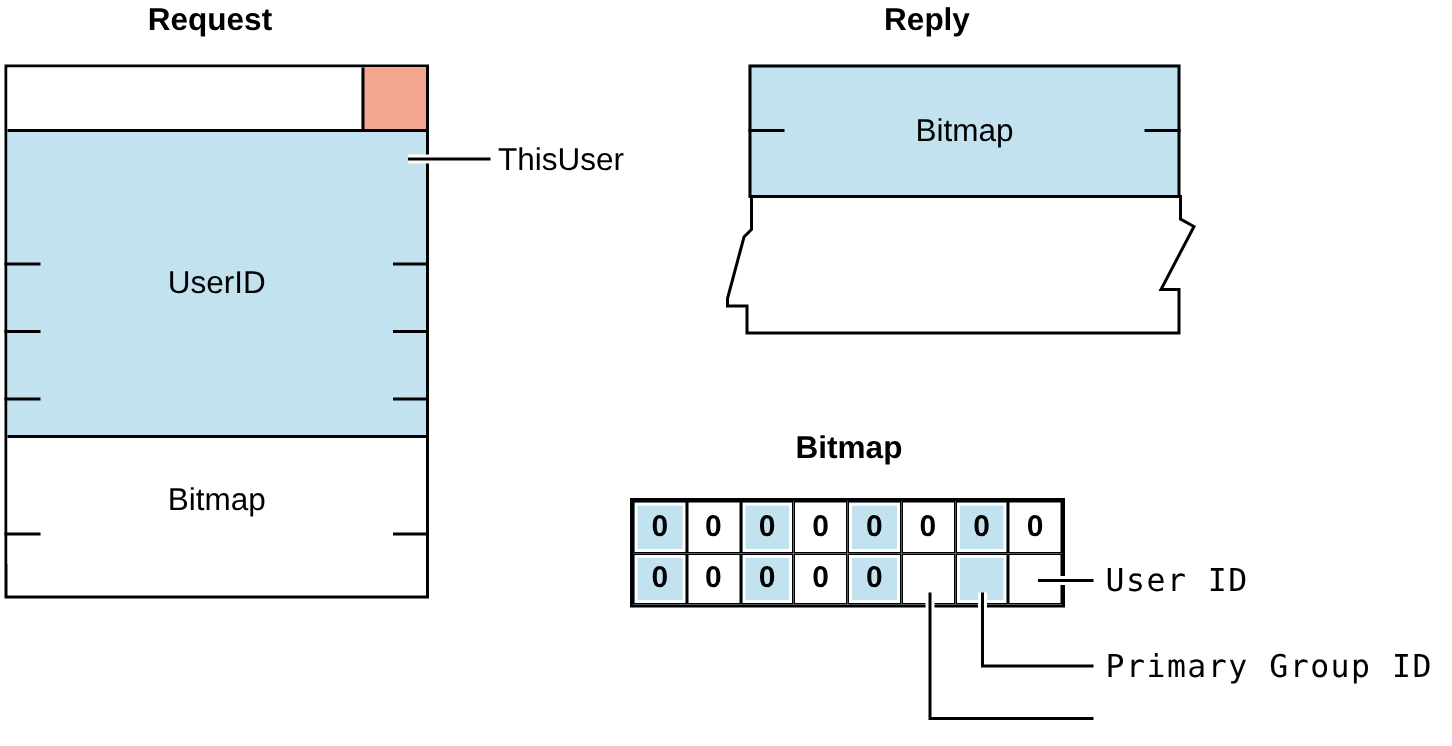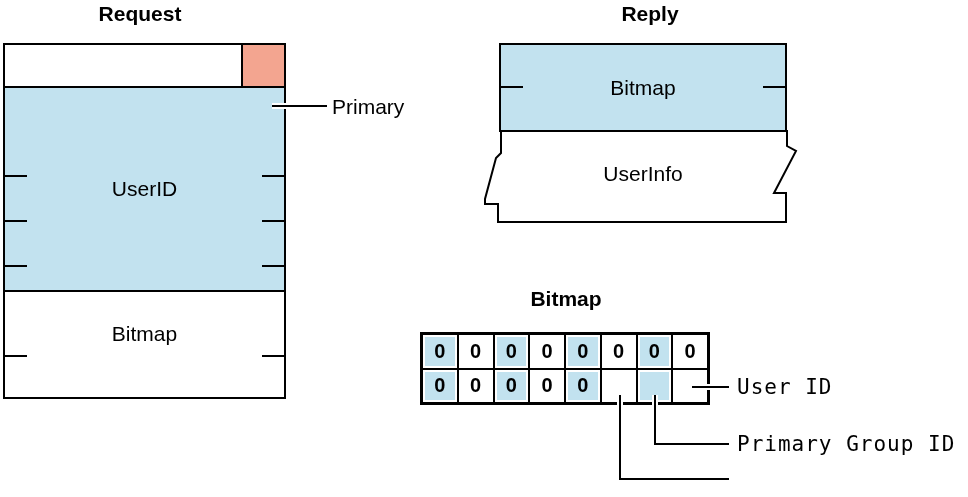--- a/index.html
+++ b/index.html
@@ -60,21 +60,21 @@
   .legend-label { position:absolute; left:737px; height:24px; line-height:24px; font-size:21px; }
 
   .overlay-svg { position:absolute; left:0; top:0; pointer-events:none; }
 </style>
 </head>
 <body>
 
 <div class="canvas">
 
   <div class="abs title" style="left:40px; top:2px; width:200px;">Request</div>
-  <div class="abs title" style="left:550px; top:2px; width:200px;">Reply</div>
+  <div class="abs title" style="left:518px; top:2px; width:200px;">Reply</div>
   <div class="abs title" style="left:466px; top:287px; width:200px;">Bitmap</div>
 
   <div class="abs request-block">
     <div class="req-row row-flags">
       <div class="flag-cell"></div>
     </div>
     <div class="req-row row-userid flabel">UserID</div>
     <div class="req-row row-bitmap flabel">Bitmap</div>
   </div>
 
@@ -120,20 +120,19 @@
     <path d="M692,387 H729" stroke="#ffffff" stroke-width="6" fill="none"></path>
     <path d="M692,387 H729" stroke="#000000" stroke-width="2" fill="none"></path>
 
     <path d="M655,395 V444 H729" stroke="#ffffff" stroke-width="6" fill="none"></path>
     <path d="M655,395 V444 H729" stroke="#000000" stroke-width="2" fill="none"></path>
 
     <path d="M620,395 V479 H729" stroke="#ffffff" stroke-width="6" fill="none"></path>
     <path d="M620,395 V479 H729" stroke="#000000" stroke-width="2" fill="none"></path>
   </svg>
 
-  <div class="abs flabel" style="left:332px; top:95px;">Primary</div>
-  <div class="abs userinfo-label-box flabel">UserInfo</div>
+  <div class="abs flabel" style="left:332px; top:95px;">ThisUser</div>
 
   <div class="legend-label mono" style="top:432px;">Primary Group ID</div>
   <div class="legend-label mono" style="top:375px;">User ID</div>
   <div class="legend-label mono" style="top:467px;margin-top:48px;">UUID</div>
 
 </div>
 
 </body></html>

